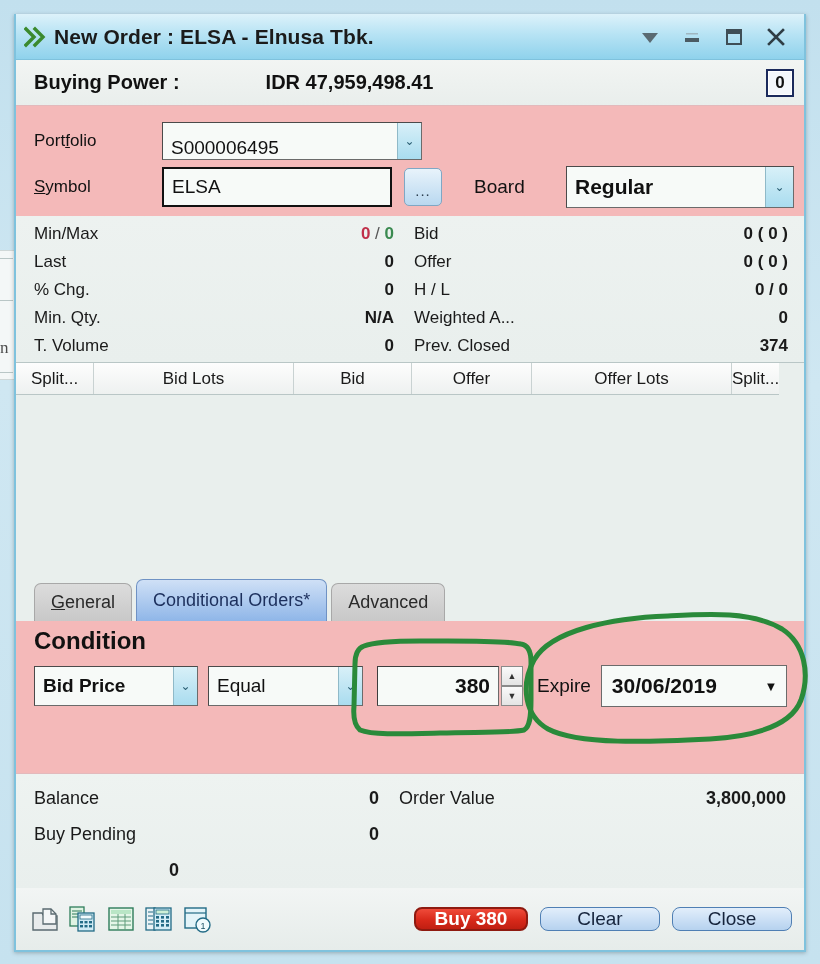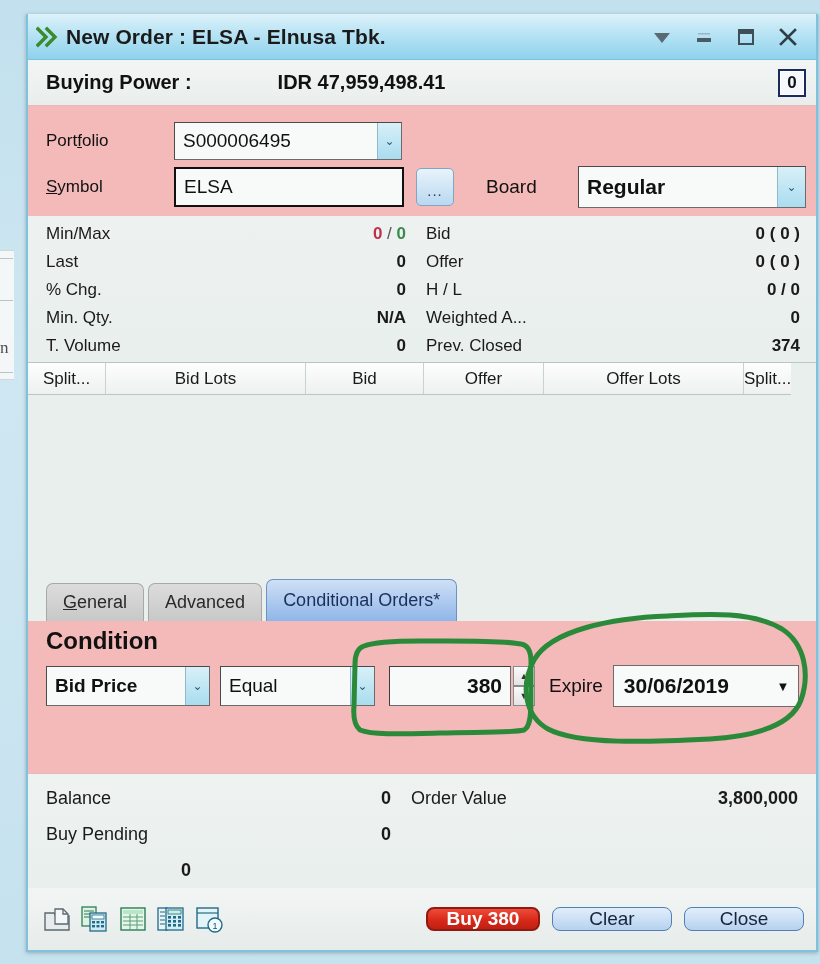--- a/index.html
+++ b/index.html
@@ -23,21 +23,21 @@
   #backdrop .ghost-panel {
     position: absolute; left: 0; top: 250px; width: 14px; height: 130px;
     background: #f4f7f7; border-top: 1px solid #cfd7d7; border-bottom: 1px solid #cfd7d7;
   }
   #backdrop .ghost-line {
     position: absolute; left: 0; width: 13px; height: 1px; background: #b9c6c6;
   }
 
   
   #window {
-    position: absolute; left: 26px; top: 14px;
+    position: absolute; left: 14px; top: 14px;
     width: 792px; height: 938px;
     background: #eef3f2;
     border: 2px solid #7fc2dd;
     border-top: none;
     box-shadow: 0 1px 4px rgba(0,0,0,.25);
     display: flex; flex-direction: column;
     overflow: hidden;
   }
 
   
@@ -97,21 +97,21 @@
     white-space: nowrap; overflow: hidden;
   }
   .combo .carrow {
     width: 24px; align-self: stretch; flex: 0 0 24px;
     background: linear-gradient(180deg,#d8f0f8 0%,#a9dcef 100%);
     border-left: 1px solid #8fb9c8;
     display: flex; align-items: center; justify-content: center;
     font-size: 12px; color: #2b5f73; cursor: pointer;
   }
 
-  #portfolio-combo { width: 228px; }
+  #portfolio-combo { width: 260px; align-items: flex-end; }
   #symbol-input {
     width: 230px; height: 40px; background: #f7faf8;
     border: 2px solid #111;
     font-size: 19px; color: #111; padding: 0 8px;
     font-family: "Liberation Sans", sans-serif;
   }
   #symbol-browse {
     width: 38px; height: 38px; margin-left: 12px;
     background: linear-gradient(180deg,#e8f3fb 0%,#b9d8f0 100%);
     border: 1px solid #7fa7c4; border-radius: 5px;
@@ -376,22 +376,22 @@
       <span class="dh" style="flex:0 0 118px;">Bid</span>
       <span class="dh" style="flex:0 0 120px;">Offer</span>
       <span class="dh" style="flex:0 0 200px;">Offer Lots</span>
       <span class="dh" style="flex:1;">Split...</span>
     </div>
     <div id="depth-body"></div>
   </div>
 
   <div id="tabs">
     <span class="tab inactive"><u>G</u>eneral</span>
+    <span class="tab active">Conditional Orders*</span>
     <span class="tab inactive">Advanced</span>
-    <span class="tab active">Conditional Orders*</span>
   </div>
 
   <div id="condpanel">
     <div id="cond-title">Condition</div>
     <div id="cond-row">
       <span class="combo" id="cond-field">
         <span class="cval">Bid Price</span>
         <span class="carrow">⌄</span>
       </span>
       <span class="combo" id="cond-op">

